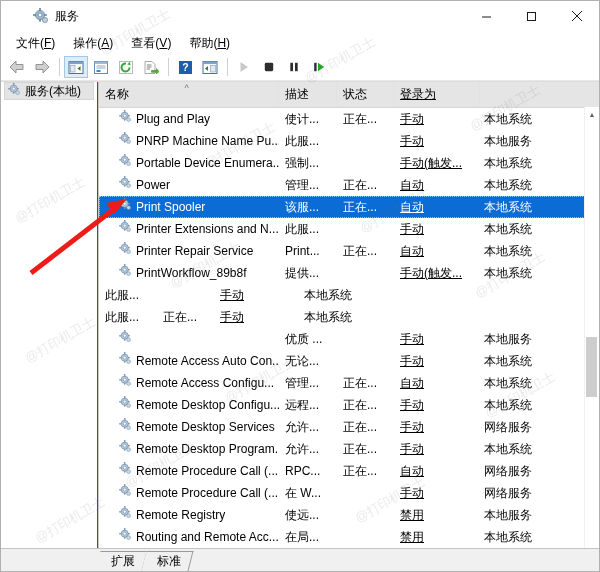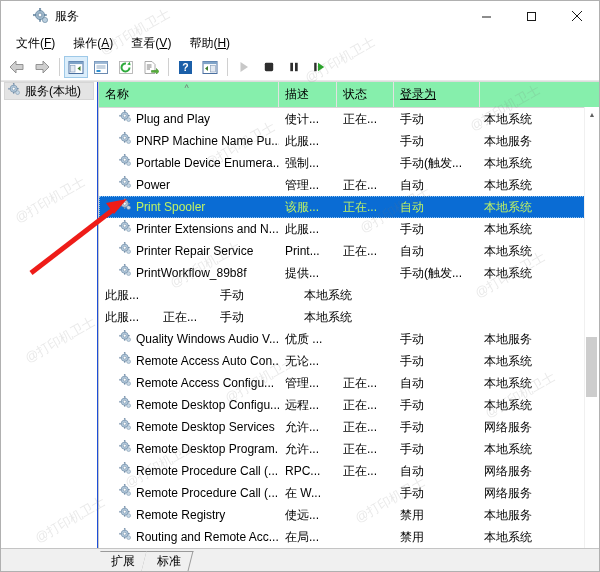--- a/index.html
+++ b/index.html
@@ -149,21 +149,21 @@
     position: relative;
     background: #ffffff;
     overflow: hidden;
     border-left: 1px solid #c8c8c8;
   }
 
   
   .col-header {
     display: flex;
     height: 25px;
-    background: #86efac;
+    background: #e5e5e5;
     border-bottom: 1px solid #d6d6d6;
     font-size: 12px;
     color: #000000;
     position: relative;
   }
   .col {
     display: flex;
     align-items: center;
     padding-left: 6px;
     box-sizing: border-box;
@@ -197,42 +197,42 @@
   .row {
     display: flex;
     height: 22px;
     align-items: center;
     font-size: 12px;
     color: #000000;
     box-sizing: border-box;
   }
   .row.selected {
     background: #0a6cd4;
-    color: #bef264;
+    color: #ffffff;
     outline: 1px dotted #8fc2ee;
     outline-offset: -1px;
   }
   .cell {
     box-sizing: border-box;
     padding-left: 6px;
     white-space: nowrap;
     overflow: hidden;
     line-height: 22px;
     height: 22px;
   }
   .cell.name {
     width: 180px;
     display: flex;
     align-items: center;
     padding-left: 20px;
   }
   .cell.name .gear { flex: 0 0 auto; margin-right: 4px; }
   .cell.desc  { width: 58px; }
   .cell.state { width: 57px; }
-  .cell.start { width: 84px; }
+  .cell.start { width: 84px; text-decoration: underline; }
   .cell.logon { width: 86px; }
 
   
   .vscroll {
     position: absolute;
     top: 25px;
     right: 0;
     width: 14px;
     bottom: 0;
     background: #ffffff;
@@ -674,21 +674,20 @@
                   <circle cx="7" cy="7" r="4.4" fill="#b3c9dc" stroke="#6b86a0" stroke-width="0.7"></circle>
                   <circle cx="7" cy="7" r="1.8" fill="#ffffff" stroke="#6b86a0" stroke-width="0.7"></circle>
                   <g fill="#9ab3c9" stroke="#6b86a0" stroke-width="0.4">
                     <rect x="6.3" y="0.8" width="1.4" height="2"></rect>
                     <rect x="6.3" y="11.2" width="1.4" height="2"></rect>
                     <rect x="0.8" y="6.3" width="2" height="1.4"></rect>
                     <rect x="11.2" y="6.3" width="2" height="1.4"></rect>
                   </g>
                   <circle cx="11.8" cy="11.8" r="2.4" fill="#c6d8e6" stroke="#6b86a0" stroke-width="0.6"></circle>
                 </svg></span>
-              <span>Quality Windows Audio V...</span>
             </div>
             <div class="cell desc">优质 ...</div>
             <div class="cell state"></div>
             <div class="cell start">手动</div>
             <div class="cell logon">本地服务</div>
           </div>
           <div class="row">
             <div class="cell name">
               <span class="gear"><svg width="13" height="13" viewBox="0 0 16 16">
                   <circle cx="7" cy="7" r="4.4" fill="#b3c9dc" stroke="#6b86a0" stroke-width="0.7"></circle>

